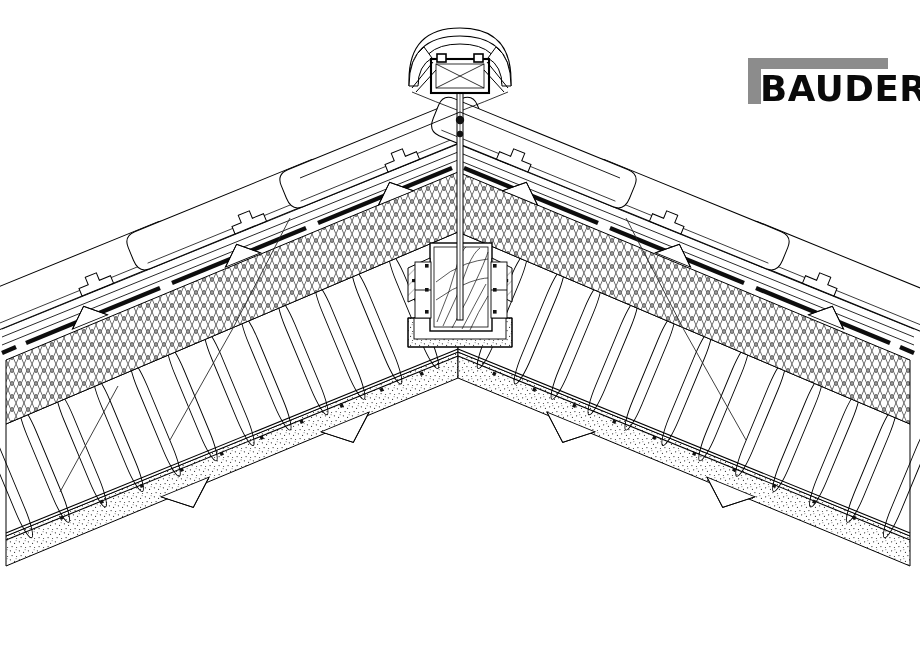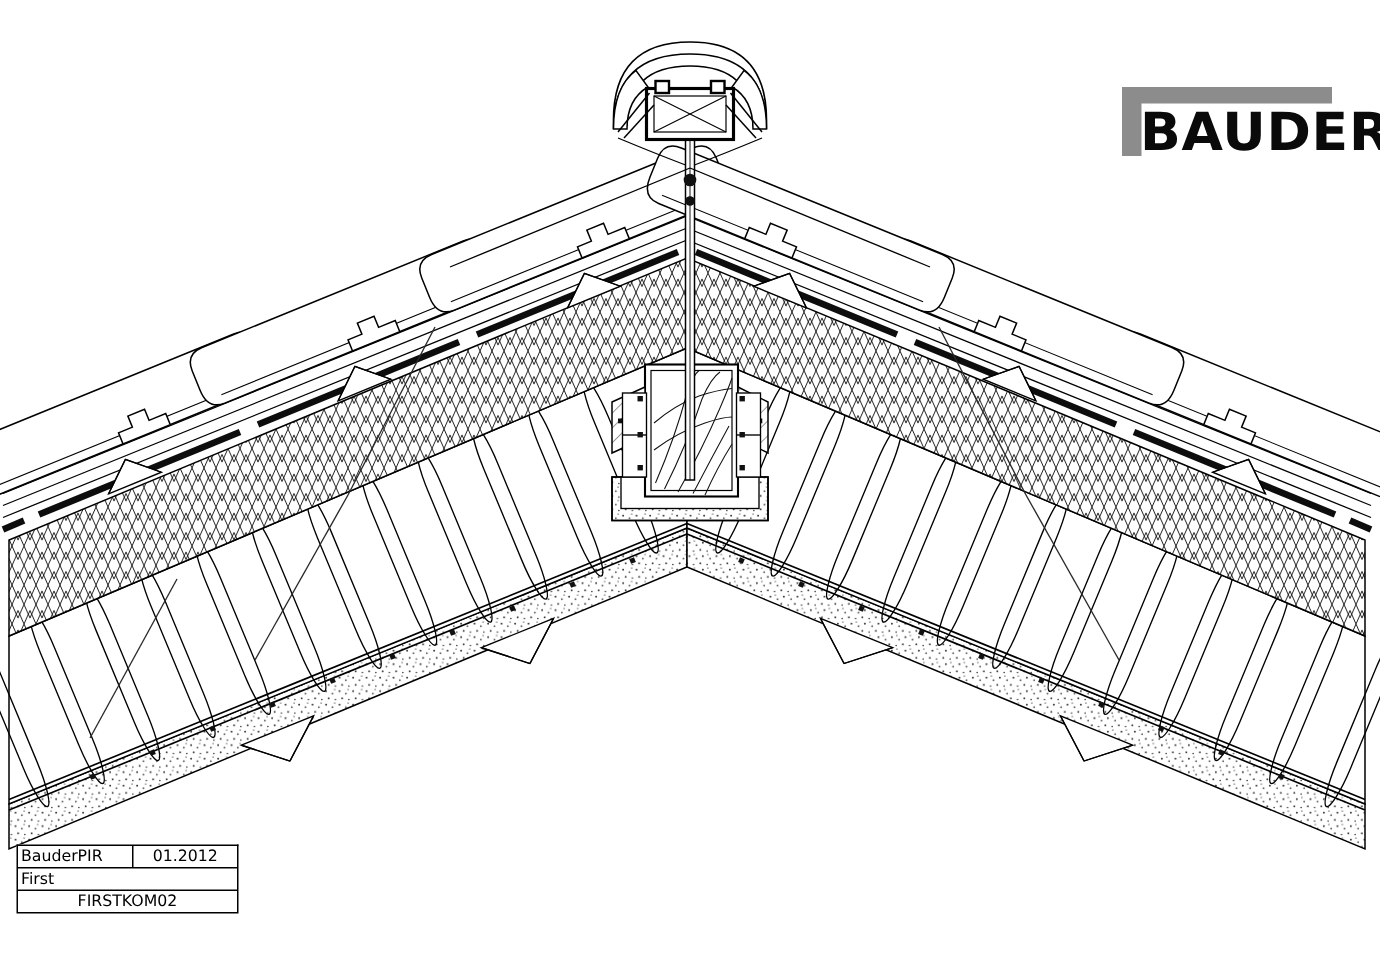--- a/index.html
+++ b/index.html
@@ -490,26 +490,14 @@
   </svg>
 
   <div id="logo">
     <div id="logo-bracket">
       <div class="bar-h"></div>
       <div class="bar-v"></div>
     </div>
     <div id="logo-text">BAUDER</div>
   </div>
 
-  <div id="titleblock">
-    <div class="tb-row">
-      <div class="tb-cell left divider tb-prod">BauderPIR</div>
-      <div class="tb-cell center tb-date">01.2012</div>
-    </div>
-    <div class="tb-row">
-      <div class="tb-cell left grow">First</div>
-    </div>
-    <div class="tb-row">
-      <div class="tb-cell center grow">FIRSTKOM02</div>
-    </div>
-  </div>
 
 </div>
 
 </body></html>

